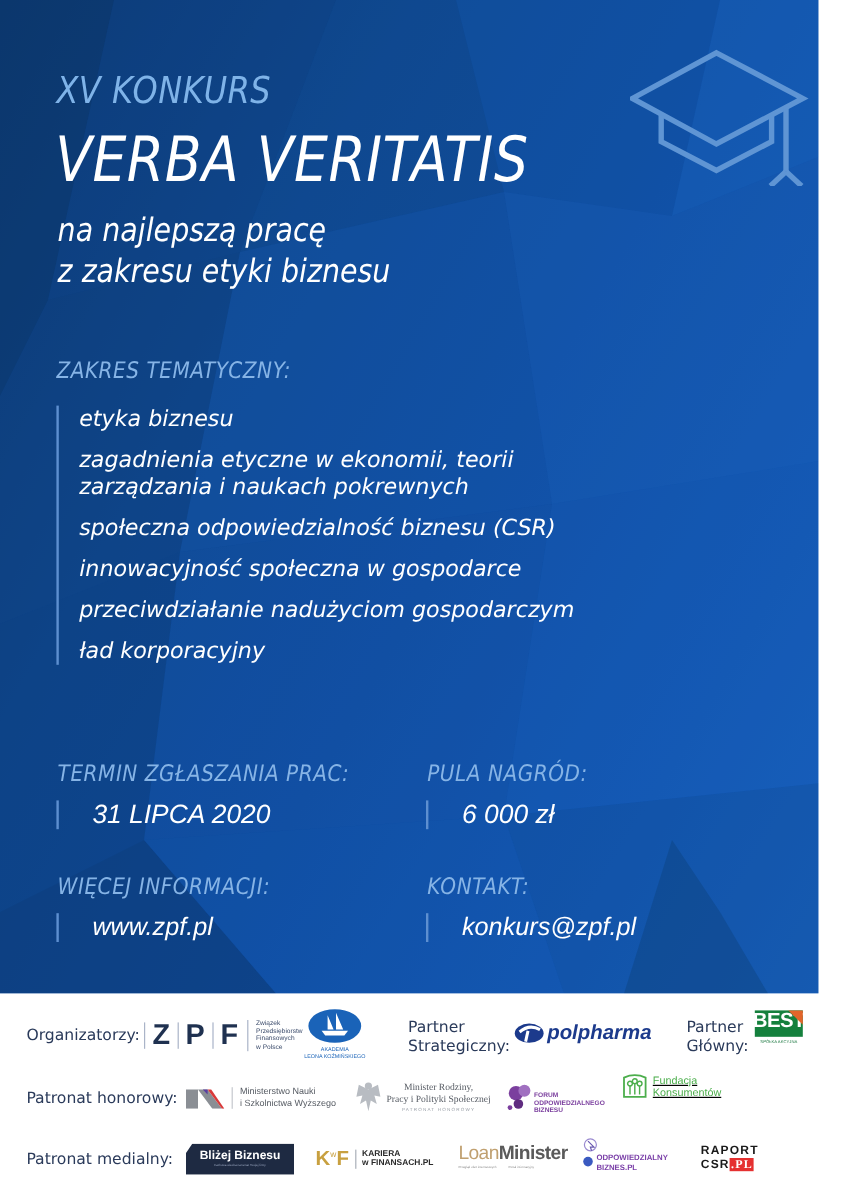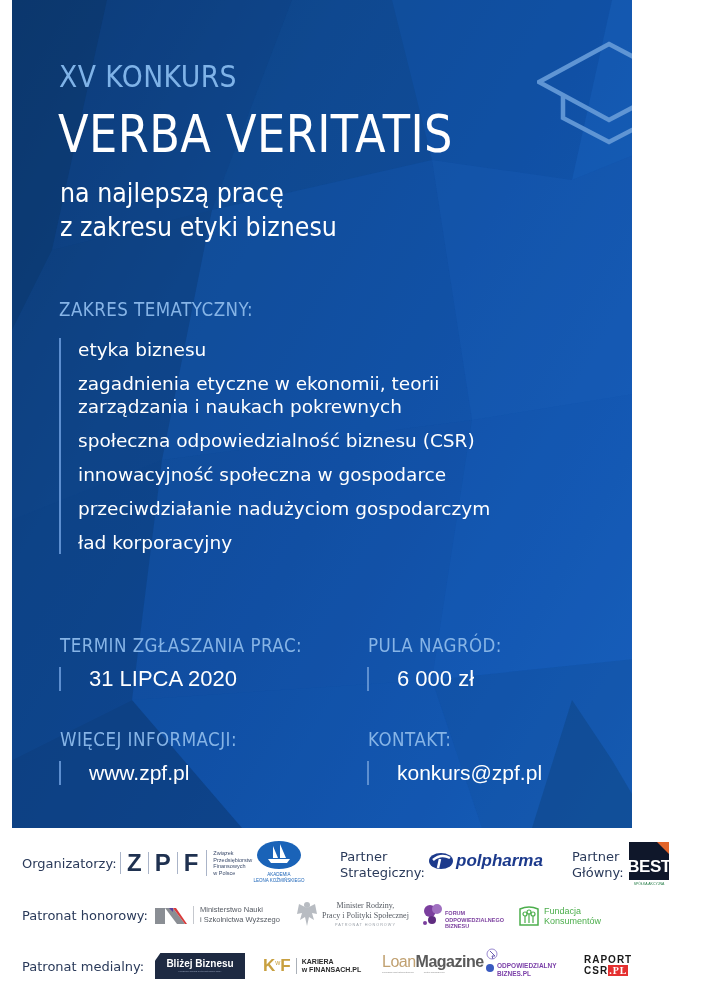--- a/index.html
+++ b/index.html
@@ -1,22 +1,23 @@
 <!DOCTYPE html>
 <html><head>
 <meta charset="utf-8">
 <style>
   * { margin: 0; padding: 0; box-sizing: border-box; }
   html, body { width: 709px; height: 1000px; overflow: hidden; background: #fff; }
   body { font-family: "Liberation Sans", "DejaVu Sans", sans-serif; position: relative; }
 
   .poster {
-    position: absolute; left: 12px; top: 0; width: 620px; height: 828px;
+    position: absolute; left: 0; top: 0; width: 682px; height: 828px;
     background: linear-gradient(120deg, #0d3a73 0%, #104b95 30%, #1150a5 55%, #1459b5 80%, #1a63c0 100%);
     overflow: hidden;
+    font-style: italic;
   }
   .poly { position: absolute; left: 0; top: 0; width: 709px; height: 828px; }
 
   .cap { position: absolute; left: 525px; top: 40px; width: 150px; height: 115px; }
 
   .kicker {
     position: absolute; left: 47px; top: 58px;
     font-size: 31px; color: #7fb3e8; letter-spacing: 0.5px;
     font-family: "DejaVu Sans", sans-serif; font-weight: normal;
     transform: scaleX(0.86); transform-origin: left top;
@@ -174,21 +175,21 @@
     </svg>
     <span style="font-size:17px;font-style:italic;font-weight:bold;color:#1c3a8c;margin-left:2px;">polpharma</span>
   </div>
 
   <div class="flabel" style="left:572px; top:21px;">
     <div>Partner</div>
     <div>Główny:</div>
   </div>
 
   <div class="logo" style="left:629px; top:14px; flex-direction:column;">
-    <div style="width:40px;height:38px;background:#0f172a;position:relative;display:flex;align-items:flex-end;justify-content:center;padding-bottom:3px;">
+    <div style="width:40px;height:22px;background:#15803d;position:relative;display:flex;align-items:flex-end;justify-content:center;padding-bottom:3px;">
       <div style="position:absolute;right:0;top:0;width:0;height:0;border-top:12px solid #e2652a;border-left:12px solid transparent;"></div>
       <span style="font-size:17px;font-weight:bold;color:#fff;letter-spacing:-0.5px;font-family:'Liberation Sans Narrow','Liberation Sans',sans-serif;">BEST</span>
     </div>
     <span style="font-size:3.5px;color:#1f7a43;margin-top:2px;">SPÓŁKA AKCYJNA</span>
   </div>
 
   <div class="flabel" style="left:22px; top:80px;">Patronat honorowy:</div>
 
   <div class="logo" style="left:155px; top:77px;">
     <svg width="32" height="18" viewBox="0 0 32 18">
@@ -225,21 +226,21 @@
       <circle cx="10" cy="17" r="4" fill="#5f2c80"></circle>
       <circle cx="3" cy="20" r="2" fill="#7b3f9e"></circle>
     </svg>
     <span style="display:flex;flex-direction:column;font-size:5.5px;line-height:6.5px;font-weight:bold;color:#7b3f9e;margin-left:1px;margin-top:10px;">
       <span>FORUM</span>
       <span>ODPOWIEDZIALNEGO</span>
       <span>BIZNESU</span>
     </span>
   </div>
 
-  <div class="logo" style="left:518px; top:77px;">
+  <div class="logo" style="left:518px; top:66px;text-decoration:underline;">
     <svg width="22" height="22" viewBox="0 0 22 22">
       <path d="M2 4 Q11 0 20 4 L20 20 L2 20 Z" fill="none" stroke="#4cae4c" stroke-width="1.5"></path>
       <circle cx="7" cy="9" r="2" fill="none" stroke="#4cae4c" stroke-width="1.2"></circle>
       <circle cx="11" cy="7" r="2" fill="none" stroke="#4cae4c" stroke-width="1.2"></circle>
       <circle cx="15" cy="9" r="2" fill="none" stroke="#4cae4c" stroke-width="1.2"></circle>
       <path d="M7 11 L7 18 M11 9 L11 18 M15 11 L15 18" stroke="#4cae4c" stroke-width="1.2"></path>
     </svg>
     <span style="display:flex;flex-direction:column;font-size:9px;line-height:10.5px;color:#4cae4c;margin-left:4px;">
       <span>Fundacja</span>
       <span>Konsumentów</span>
@@ -259,21 +260,21 @@
     <span style="font-size:17px;color:#c8a040;font-weight:bold;">F</span>
     <span style="width:1px;height:16px;background:#aab0b8;margin:0 5px;"></span>
     <span style="display:flex;flex-direction:column;font-size:7px;line-height:8px;font-weight:bold;color:#2a2a2a;">
       <span>KARIERA</span>
       <span>w FINANSACH.PL</span>
     </span>
   </div>
 
   <div class="logo" style="left:382px; top:125px; flex-direction:column; align-items:flex-start;">
     <span style="font-size:16px;line-height:18px;font-family:'Liberation Sans Narrow','Liberation Sans',sans-serif;letter-spacing:-0.5px;">
-      <span style="color:#c0a070;">Loan</span><span style="color:#5a5a5a;font-weight:bold;">Magazine</span>
+      <span style="color:#c0a070;">Loan</span><span style="color:#5a5a5a;font-weight:bold;">Minister</span>
     </span>
     <span style="display:flex;gap:10px;font-size:2.5px;color:#888;">
       <span>Przegląd ofert internetowych</span>
       <span>Portal informacyjny</span>
     </span>
   </div>
 
   <div class="logo" style="left:485px; top:120px; width:90px; height:34px;">
     <svg width="14" height="30" viewBox="0 0 14 30" style="position:absolute;left:0;top:0;">
       <circle cx="7" cy="6" r="5" fill="none" stroke="#9a8ad0" stroke-width="1"></circle>

